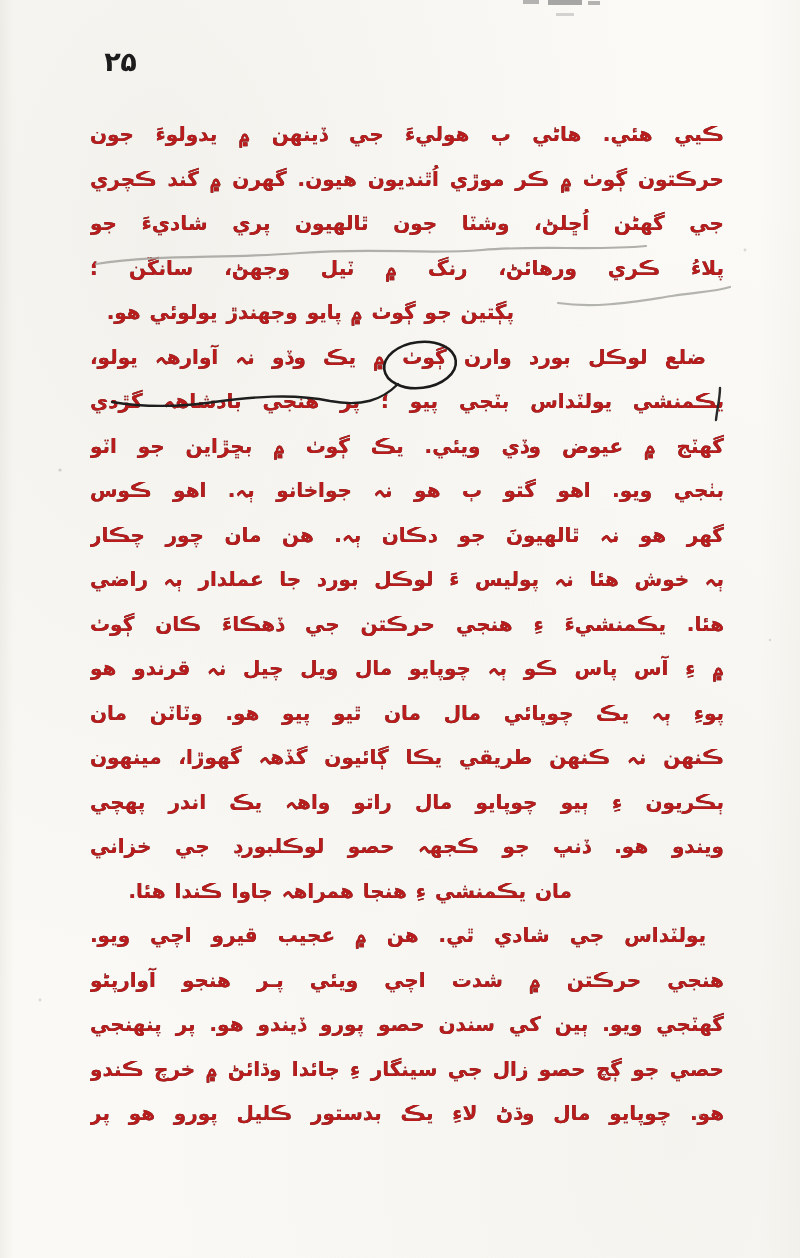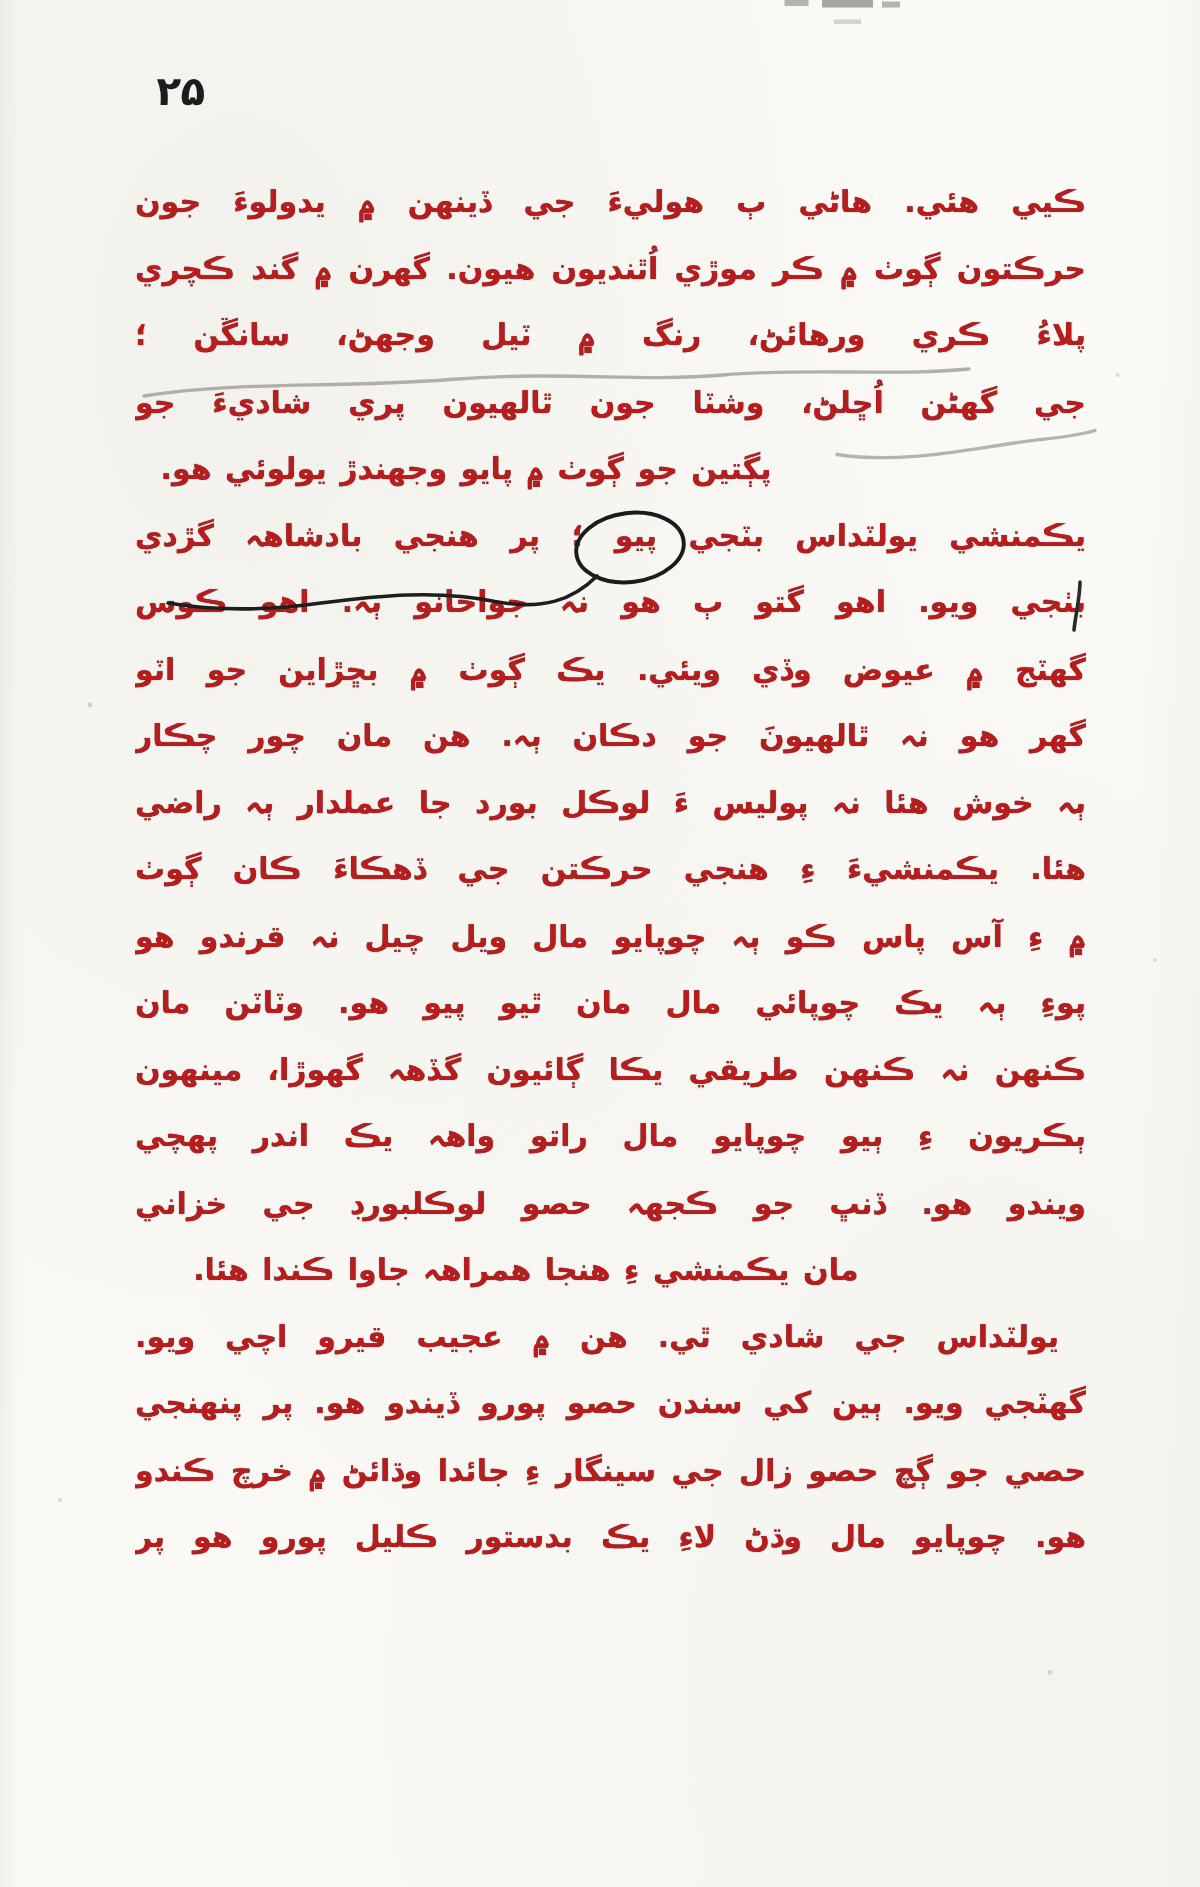--- a/index.html
+++ b/index.html
@@ -37,36 +37,38 @@
 </head>
 <body>
 
 <div>
 
   <div class="page-number">۲۵</div>
 
   <div class="textblock">
     <div class="line">ڪيي هئي. هاڻي ٻ هوليءَ جي ڏينهن ۾ يدولوءَ جون</div>
     <div class="line">حرڪتون ڳوٺ ۾ ڪر موڙي اُٿنديون هيون. گهرن ۾ گند ڪچري</div>
+    <div class="line">جي گهڻن اُڇلڻ، وشٽا جون ٿالهيون پري شاديءَ جو</div>
     <div class="line">پلاءُ ڪري ورهائڻ، رنگ ۾ ٽيل وجهڻ، سانڱن ؛</div>
-    <div class="line">جي گهڻن اُڇلڻ، وشٽا جون ٿالهيون پري شاديءَ جو</div>
     <div class="line end-a">پڳتين جو ڳوٺ ۾ پايو وجهندڙ يولوئي هو.</div>
+    <div class="line indent">ضلع لوڪل بورد وارن ڳوٺ ۾ يڪ وڏو نہ آوارهہ يولو،</div>
     <div class="line">يڪمنشي يولٽداس بٽجي پيو ؛ پر هنجي بادشاهہ گڙدي</div>
+    <div class="line">گهٽج ۾ عيوض وڏي ويئي. يڪ ڳوٺ ۾ بڇڙاين جو اٽو</div>
     <div class="line">بٺجي ويو. اهو گتو ٻ هو نہ جواخانو ٻہ. اهو ڪوس</div>
-    <div class="line">گهٽج ۾ عيوض وڏي ويئي. يڪ ڳوٺ ۾ بڇڙاين جو اٽو</div>
     <div class="line">گهر هو نہ ٿالهيونَ جو دڪان ٻہ. هن مان چور چڪار</div>
     <div class="line">ٻہ خوش هئا نہ پوليس ءَ لوڪل بورد جا عملدار ٻہ راضي</div>
     <div class="line">هئا. يڪمنشيءَ ءِ هنجي حرڪتن جي ڏهڪاءَ ڪان ڳوٺ</div>
     <div class="line">۾ ءِ آس پاس ڪو ٻہ چوپايو مال ويل چيل نہ قرندو هو</div>
     <div class="line">پوءِ ٻہ يڪ چوپائي مال مان ٿيو پيو هو. وٽاٽن مان</div>
     <div class="line">ڪنهن نہ ڪنهن طريقي يڪا ڳائيون گڏهہ گهوڙا، مينهون</div>
     <div class="line">ٻڪريون ءِ ٻيو چوپايو مال راتو واهہ يڪ اندر پهچي</div>
     <div class="line">ويندو هو. ڏنڀ جو ڪجهہ حصو لوڪلبورڊ جي خزاني</div>
     <div class="line end-b">مان يڪمنشي ءِ هنجا همراهہ جاوا ڪندا هئا.</div>
     <div class="line indent">يولٽداس جي شادي ٿي. هن ۾ عجيب قيرو اچي ويو.</div>
+    <div class="line">هنجي حرڪتن ۾ شدت اچي ويئي پـر هنجو آوارپڻو</div>
     <div class="line">گهٽجي ويو. ٻين کي سندن حصو پورو ڏيندو هو. پر پنهنجي</div>
     <div class="line">حصي جو ڳچ حصو زال جي سينگار ءِ جائدا وڌائڻ ۾ خرچ ڪندو</div>
     <div class="line">هو. چوپايو مال وڌڻ لاءِ يڪ بدستور ڪليل پورو هو پر</div>
   </div>
 
   <svg class="marks" width="800" height="1258" viewBox="0 0 800 1258">
 
     <path d="M 96 264 C 160 254 220 259 300 253 C 380 247 422 255 482 250 C 540 245 592 251 646 246" stroke="#a3a29c" stroke-width="2.2" fill="none" opacity="0.85" stroke-linecap="round"></path>
 
     <path d="M 558 303 C 598 309 638 301 672 296 C 696 292 714 292 730 287" stroke="#a3a29c" stroke-width="2.2" fill="none" opacity="0.8" stroke-linecap="round"></path>

